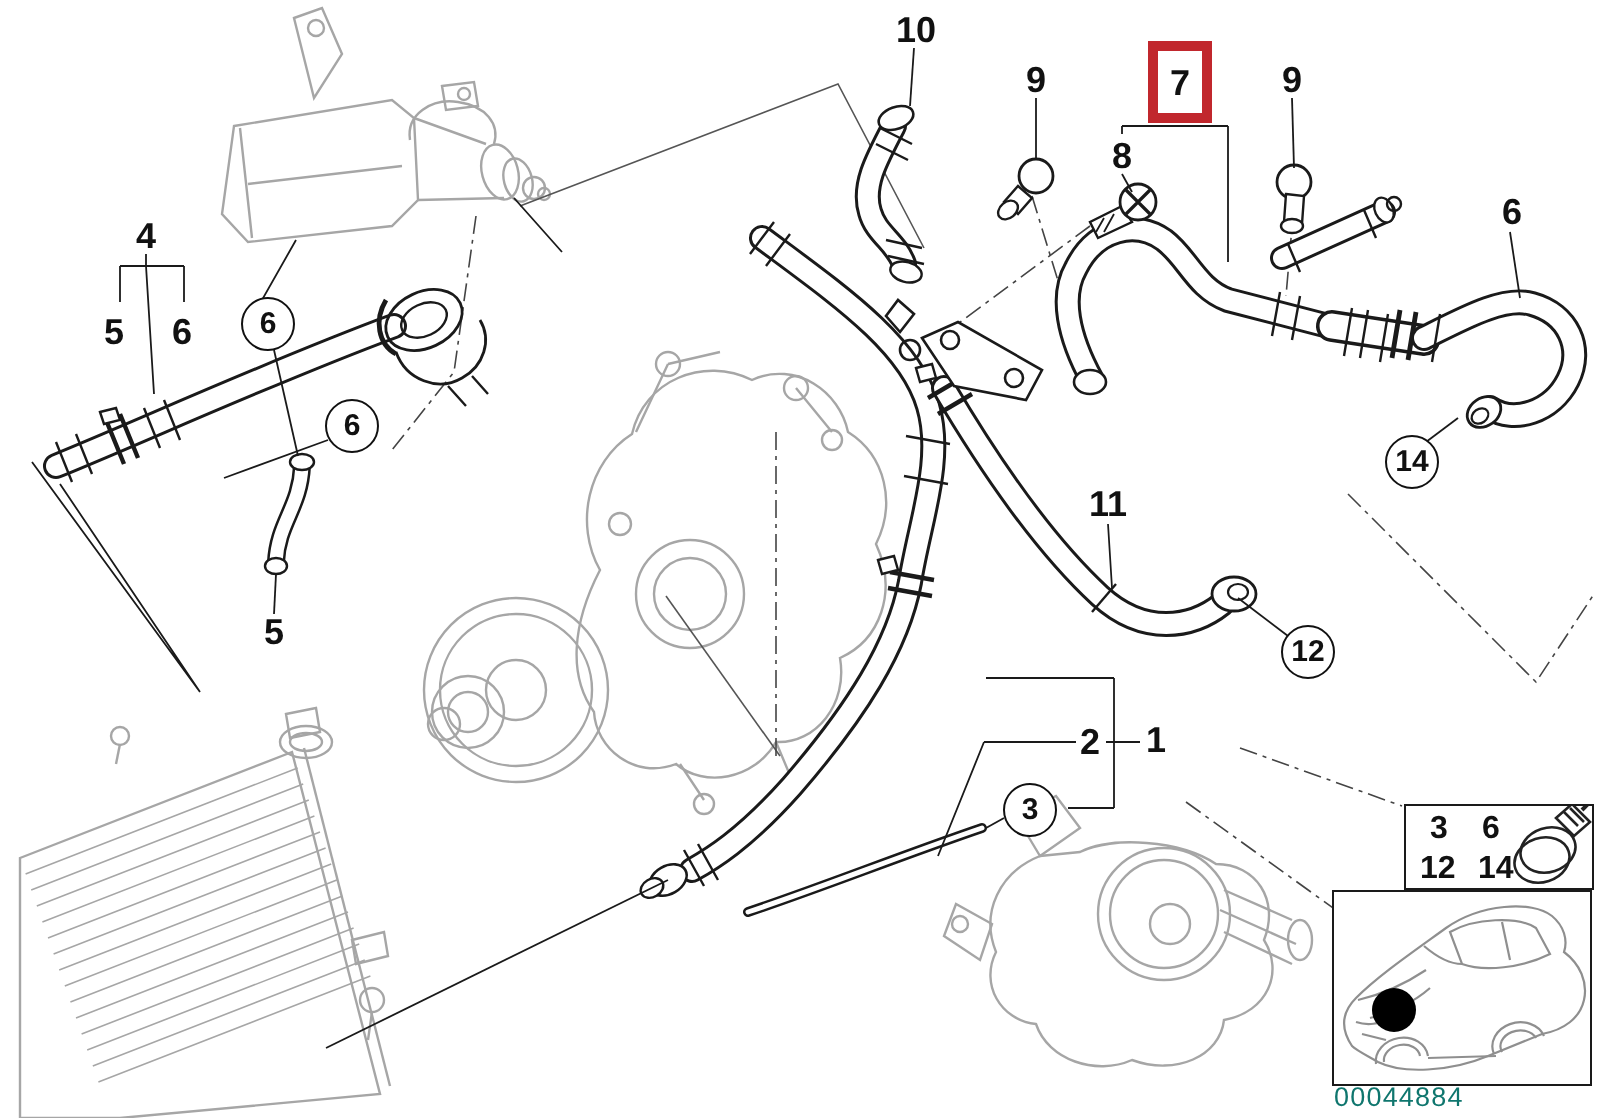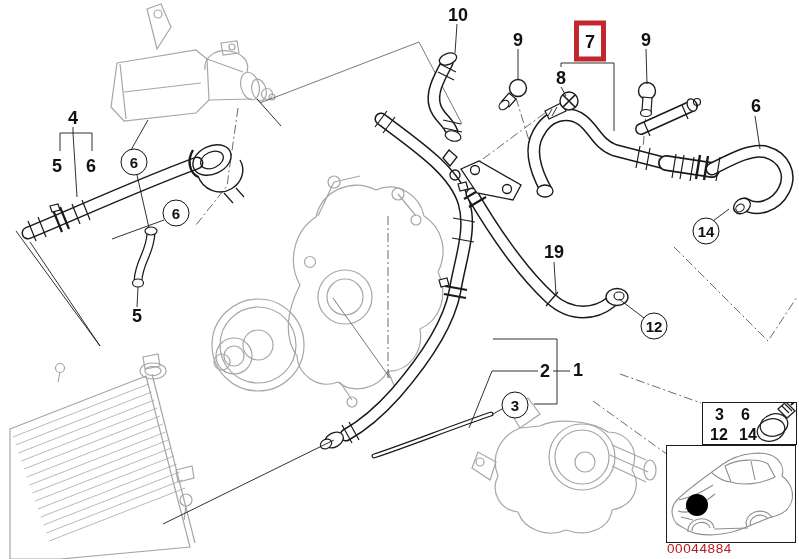--- a/index.html
+++ b/index.html
@@ -14,21 +14,21 @@
   .callout.boxed{width:22px;height:31px;border:5px solid #c1272d;background:#fff;
            display:flex;align-items:center;justify-content:center;font-size:18px;}
   .legend-box{position:absolute;left:702px;top:402px;width:95px;height:43px;
            border:1.4px solid #1a1a1a;background:#fff;box-sizing:border-box;}
   .lg-cell{position:absolute;font-weight:bold;font-size:16px;color:#111;line-height:1;}
   .lg-c0{left:12px;top:4px;} .lg-c1{left:38px;top:4px;}
   .lg-c2{left:7px;top:24px;}  .lg-c3{left:36px;top:24px;}
   .legend-box svg{position:absolute;right:0;top:0;}
   .car-box{position:absolute;left:666px;top:445px;width:130px;height:98px;
            border:1.3px solid #1a1a1a;background:#fff;box-sizing:border-box;}
-  .doc-number{position:absolute;left:667px;top:541px;font-size:13.5px;color:#b91c1c;
+  .doc-number{position:absolute;left:667px;top:541px;font-size:13.5px;color:#0f766e;
            letter-spacing:0.6px;}
 </style>
 </head>
 <body>
 
 <div class="stage">
 
   <svg class="art" width="799" height="559" viewBox="0 0 799 559">
 
     <g stroke="#a6a6a6" fill="none" stroke-width="1.2">
@@ -254,21 +254,21 @@
       <div class="callout boxed" style="left: 590px; top: 41px; border-color: rgb(193, 39, 45);">7</div>
       <div class="callout plain" style="left: 561px; top: 78px;">8</div>
       <div class="callout plain" style="left: 646px; top: 40px;">9</div>
       <div class="callout plain" style="left: 756px; top: 106px;">6</div>
       <div class="callout plain" style="left: 73px; top: 118px;">4</div>
       <div class="callout plain" style="left: 57px; top: 166px;">5</div>
       <div class="callout plain" style="left: 91px; top: 166px;">6</div>
       <div class="callout circled" style="left: 134px; top: 162px;">6</div>
       <div class="callout circled" style="left: 176px; top: 213px;">6</div>
       <div class="callout plain" style="left: 137px; top: 316px;">5</div>
-      <div class="callout plain" style="left: 554px; top: 252px;">19</div>
+      <div class="callout plain" style="left: 554px; top: 252px;">11</div>
       <div class="callout circled" style="left: 654px; top: 326px;">12</div>
       <div class="callout circled" style="left: 706px; top: 231px;">14</div>
       <div class="callout circled" style="left: 515px; top: 405px;">3</div>
       <div class="callout plain" style="left: 545px; top: 371px;">2</div>
       <div class="callout plain" style="left: 578px; top: 370px;">1</div>
     </div>
 
   <div class="legend-box">
     <span class="lg-cell lg-c0">3</span>
     <span class="lg-cell lg-c1">6</span>

